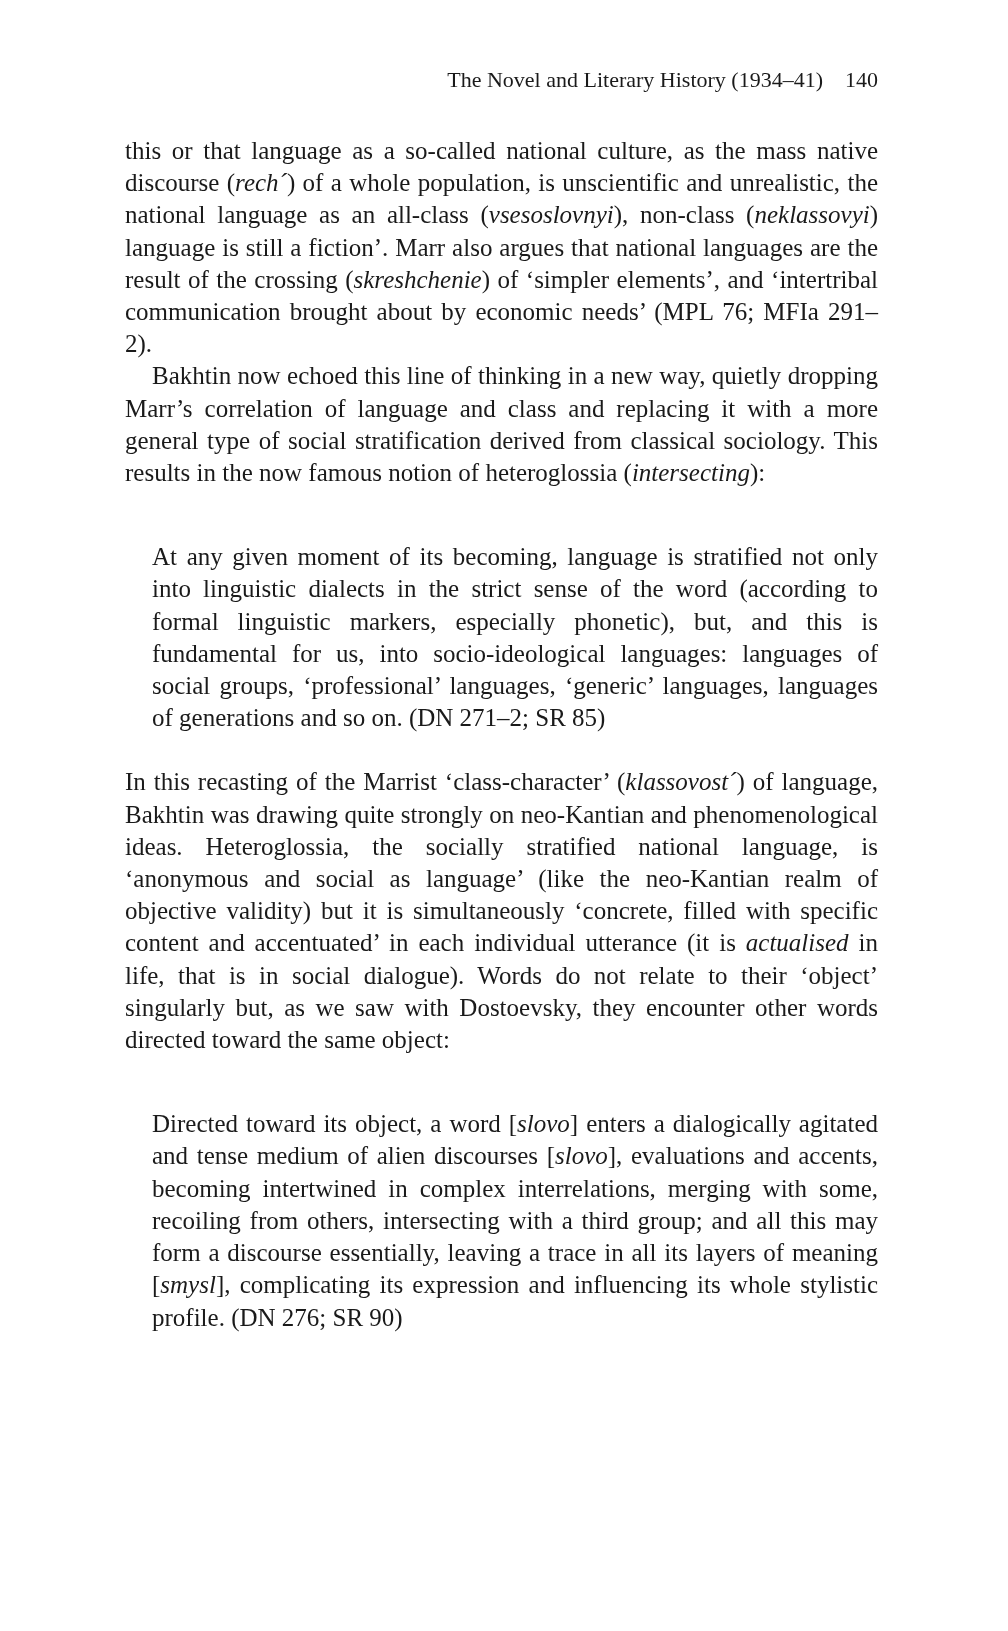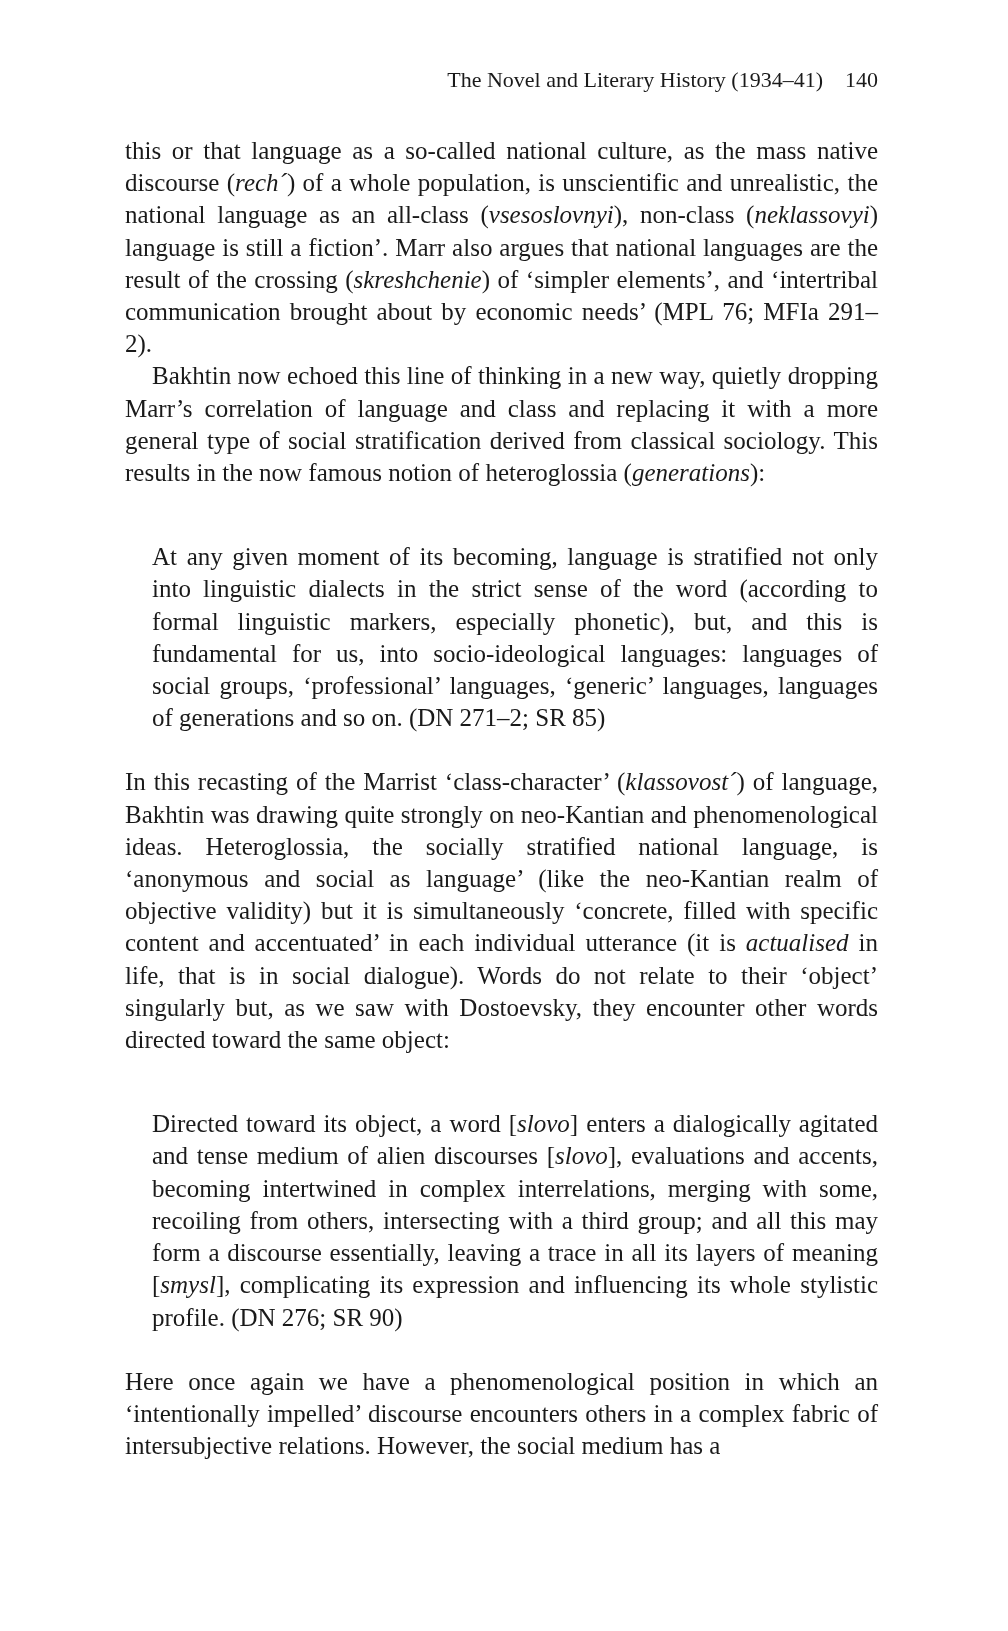--- a/index.html
+++ b/index.html
@@ -14,18 +14,17 @@
   </style>
 </head>
 <body>
 
 <div class="running-head">
   <span class="title">The Novel and Literary History (1934–41)</span><span class="page-number">140</span>
 </div>
 
 <div class="body" id="body">
     <p><span>this or that language as a so-called national culture, as the mass native discourse (</span><i>rech´</i><span>) of a whole population, is unscientific and unrealistic, the national language as an all-class (</span><i>vsesoslovnyi</i><span>), non-class (</span><i>neklassovyi</i><span>) language is still a fiction’. Marr also argues that national languages are the result of the crossing (</span><i>skreshchenie</i><span>) of ‘simpler elements’, and ‘intertribal communication brought about by economic needs’ (MPL 76; MFIa 291–2).</span></p>
-    <p class="indent"><span>Bakhtin now echoed this line of thinking in a new way, quietly dropping Marr’s correlation of language and class and replacing it with a more general type of social stratification derived from classical sociology. This results in the now famous notion of heteroglossia (</span><i>generations</i><span>):</span></p>
+    <p class="indent"><span>Bakhtin now echoed this line of thinking in a new way, quietly dropping Marr’s correlation of language and class and replacing it with a more general type of social stratification derived from classical sociology. This results in the now famous notion of heteroglossia (</span><i>intersecting</i><span>):</span></p>
     <p class="quote"><span>At any given moment of its becoming, language is stratified not only into linguistic dialects in the strict sense of the word (according to formal linguistic markers, especially phonetic), but, and this is fundamental for us, into socio-ideological languages: languages of social groups, ‘professional’ languages, ‘generic’ languages, languages of generations and so on. (DN 271–2; SR 85)</span></p>
     <p><span>In this recasting of the Marrist ‘class-character’ (</span><i>klassovost´</i><span>) of language, Bakhtin was drawing quite strongly on neo-Kantian and phenomenological ideas. Heteroglossia, the socially stratified national language, is ‘anonymous and social as language’ (like the neo-Kantian realm of objective validity) but it is simultaneously ‘concrete, filled with specific content and accentuated’ in each individual utterance (it is </span><i>actualised</i><span> in life, that is in social dialogue). Words do not relate to their ‘object’ singularly but, as we saw with Dostoevsky, they encounter other words directed toward the same object:</span></p>
     <p class="quote"><span>Directed toward its object, a word [</span><i>slovo</i><span>] enters a dialogically agitated and tense medium of alien discourses [</span><i>slovo</i><span>], evaluations and accents, becoming intertwined in complex interrelations, merging with some, recoiling from others, intersecting with a third group; and all this may form a discourse essentially, leaving a trace in all its layers of meaning [</span><i>smysl</i><span>], complicating its expression and influencing its whole stylistic profile. (DN 276; SR 90)</span></p>
-    <p><span>Here once again we have a phenomenological position in which an ‘intentionally impelled’ discourse encounters others in a complex fabric of intersubjective relations. However, the social medium has a</span></p>
   </div>
 
 </body></html>

